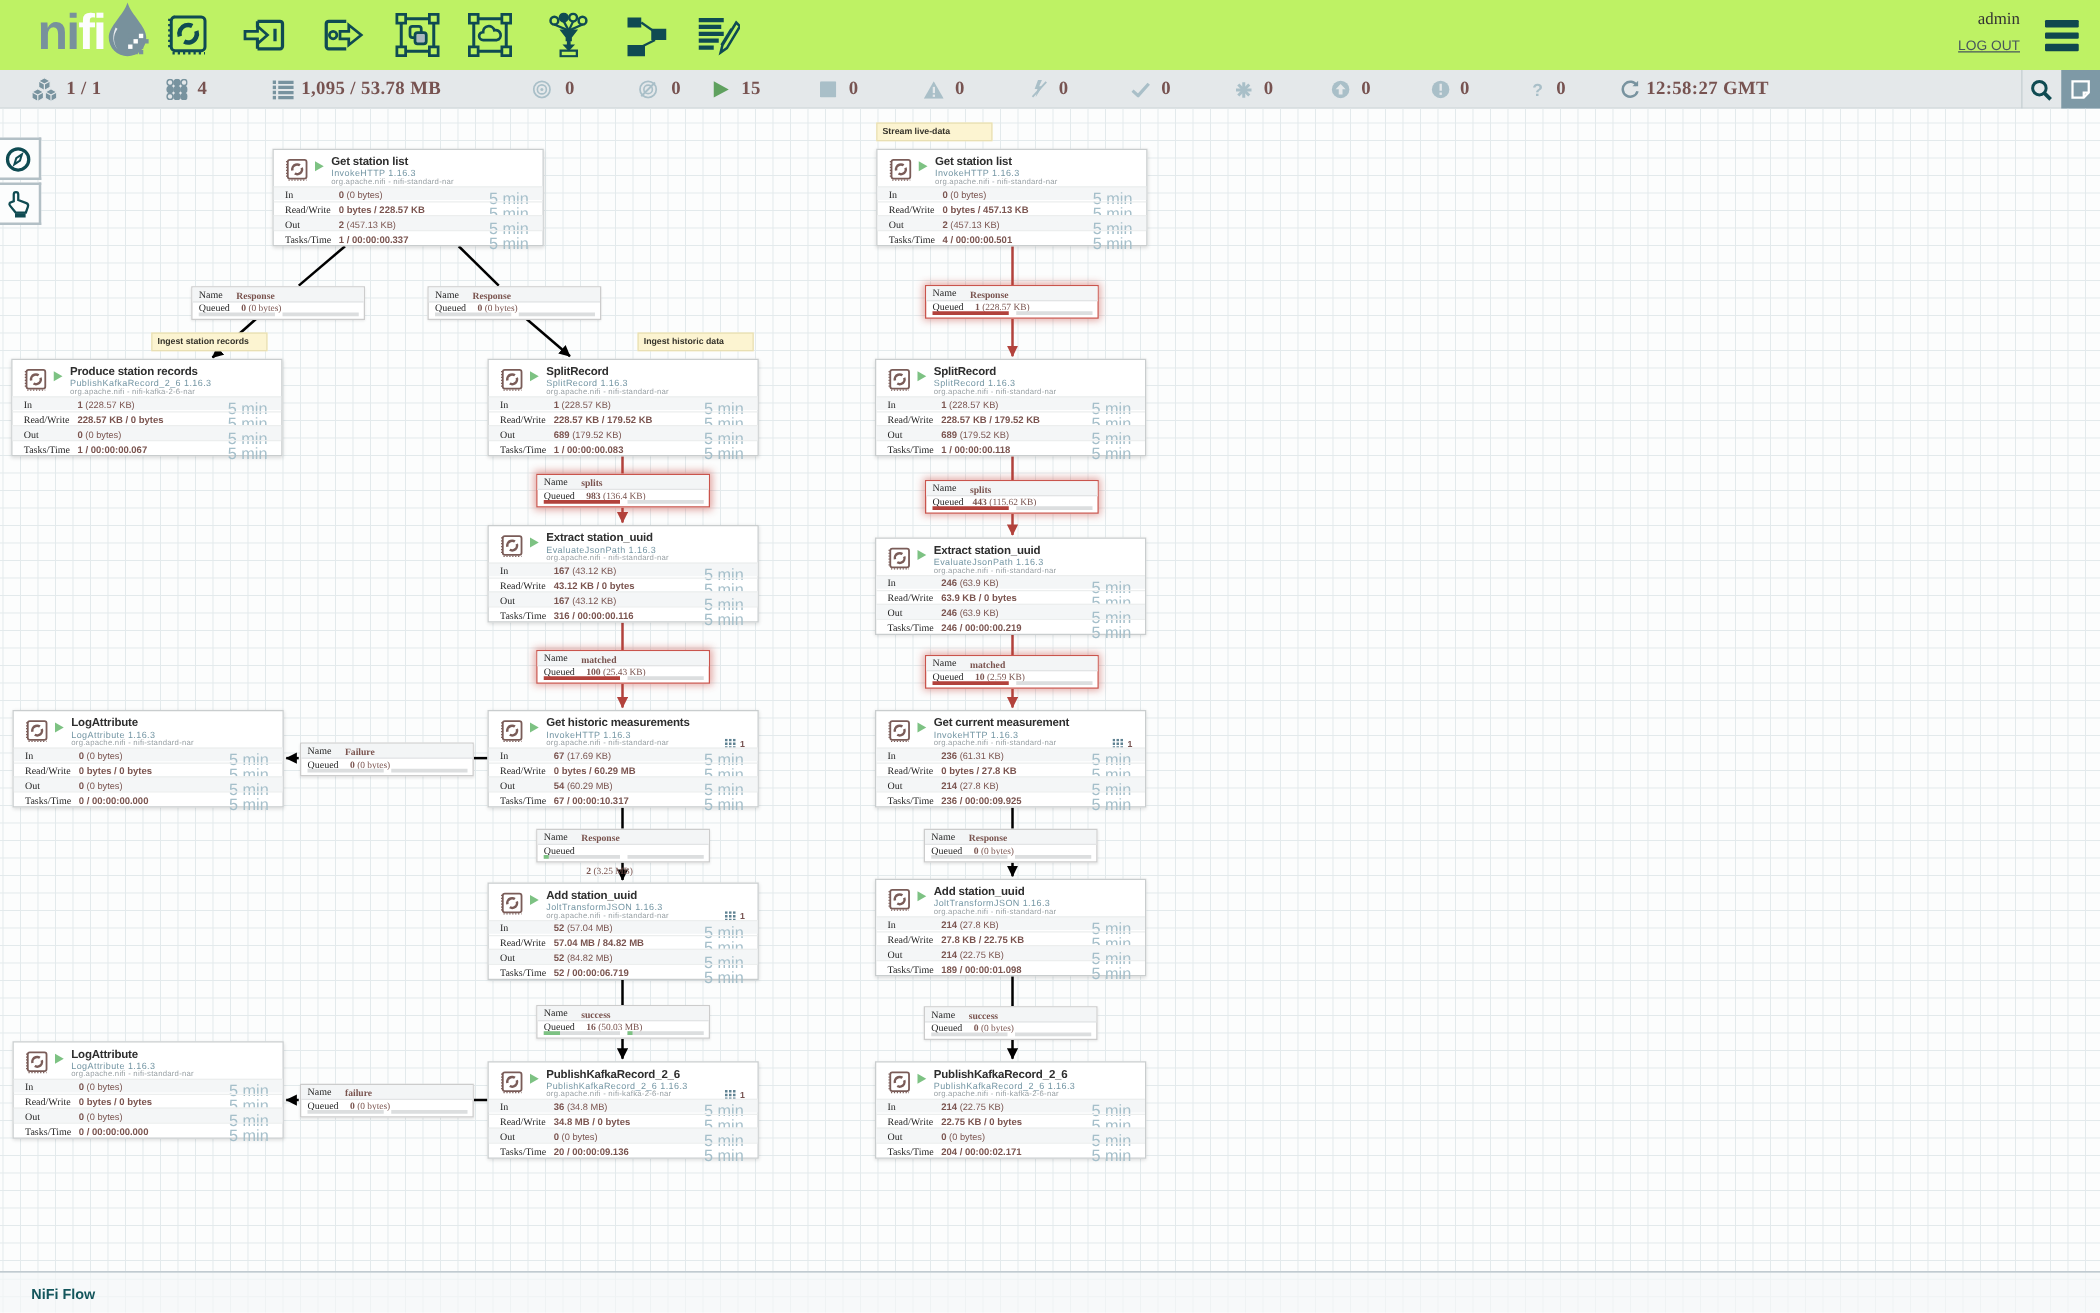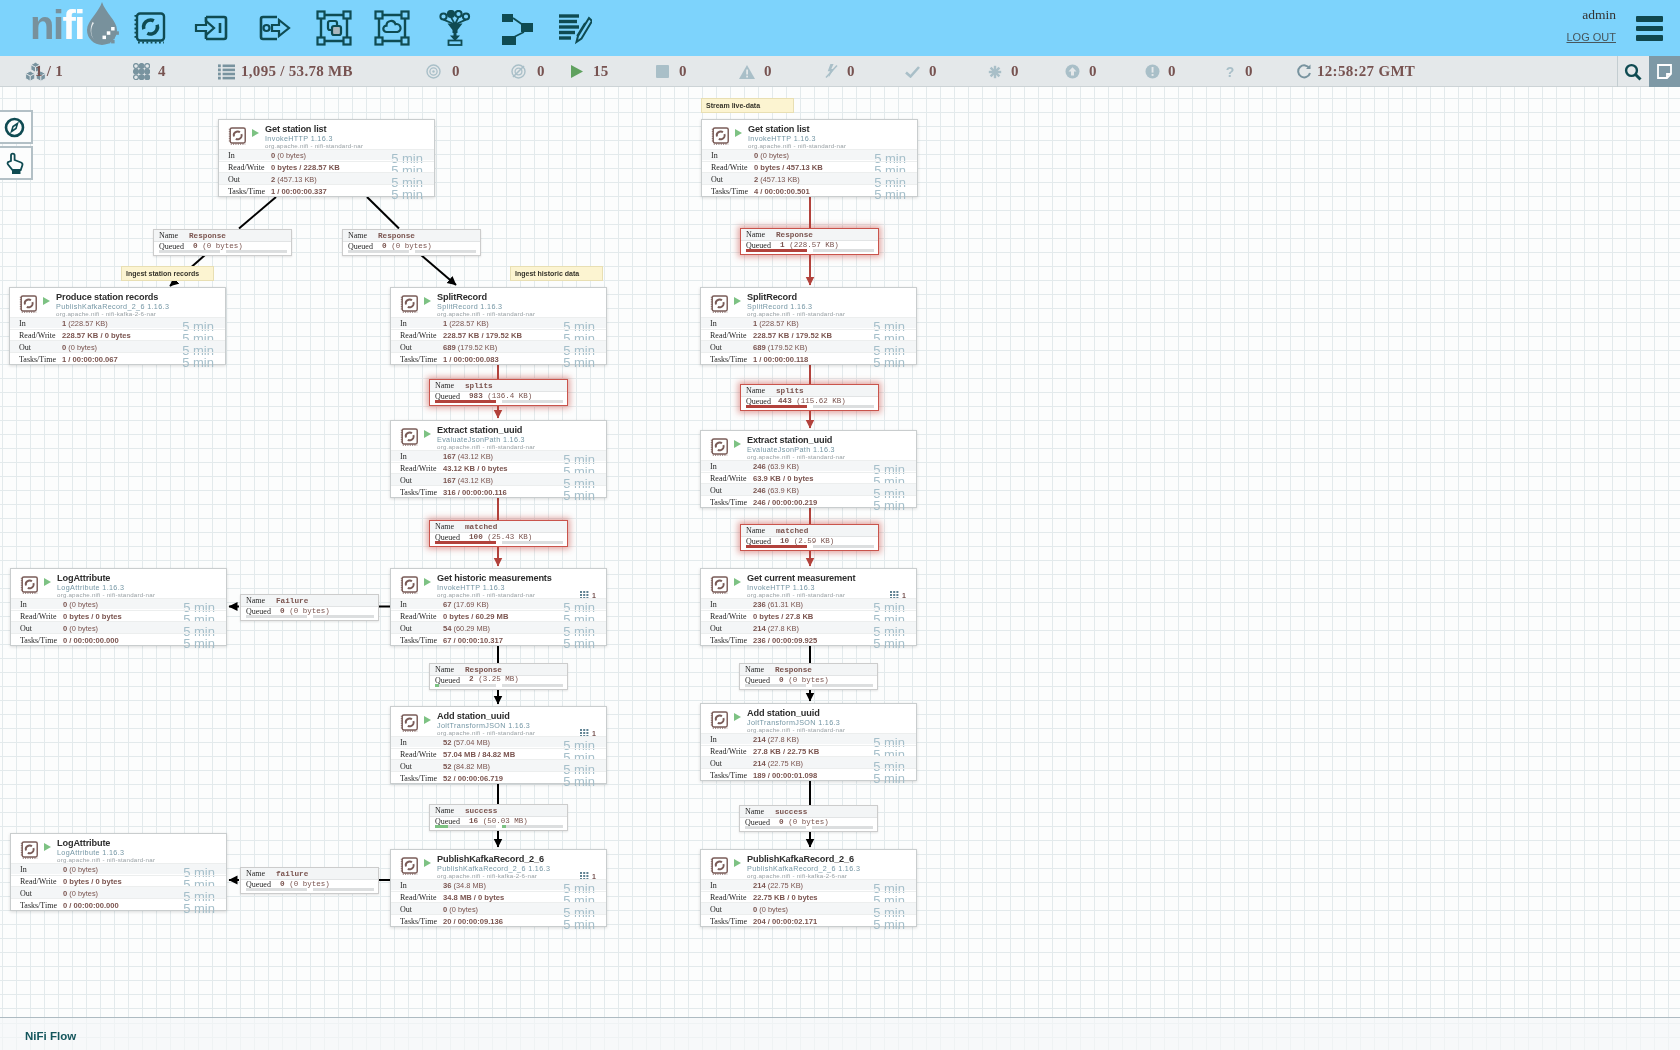--- a/index.html
+++ b/index.html
@@ -1,15 +1,15 @@
 <!DOCTYPE html>
 <html><head><meta charset="utf-8"><style>
 *{margin:0;padding:0;box-sizing:border-box}
 html,body{width:1680px;height:1050px;overflow:hidden;font-family:"Liberation Sans",sans-serif;background:#fbfcfc}
-#hdr{position:absolute;left:0;top:0;width:1680px;height:56px;background:#7dd3fc}
+#hdr{position:absolute;left:0;top:0;width:1680px;height:56px;background:#bef264}
 #hdr .hicon{position:absolute;top:10px}
 #sbar{position:absolute;left:0;top:56px;width:1680px;height:31px;background:#e4e8ea;border-bottom:1px solid #ccd3d6}
 .sit{position:absolute;top:0;height:31px;display:flex;align-items:center}
 .snum{font-family:"Liberation Serif",serif;font-weight:bold;font-size:15px;letter-spacing:0.3px;color:#775351}
 #canvas{position:absolute;left:0;top:87px;width:1680px;height:930px;background:#fcfdfd;
  background-image:linear-gradient(to right,#e3eaec 1px,transparent 1px),linear-gradient(to bottom,#e3eaec 1px,transparent 1px);
  background-size:14px 14px;background-position:2px 11px;}
 #footer{position:absolute;left:0;top:1017px;width:1680px;height:33px;background:#f7f9fa;border-top:1px solid #aebbc2;
  background-image:linear-gradient(to right,#eff3f4 1px,transparent 1px),linear-gradient(to bottom,#eff3f4 1px,transparent 1px);
  background-size:14px 14px;background-position:2px 5px;}
@@ -25,21 +25,21 @@
 .prow{position:absolute;left:0;width:215px;height:11.9px;border-top:1px solid #eceeee}
 .prow.odd{background:#f4f6f7}
 .pl{position:absolute;left:9px;top:1.3px;font-family:"Liberation Serif",serif;font-size:8px;color:#262626}
 .pv{position:absolute;left:52px;top:1.8px;font-size:7.4px;color:#7a544f;white-space:nowrap}
 .pv b{font-size:7.6px}
 .pm{position:absolute;right:11px;top:1.8px;font-size:13px;color:#a5bfca}
 .clabel{position:absolute;width:139px;height:27px;background:#fff;border:1px solid #ccc;box-shadow:0 1px 2px rgba(0,0,0,0.1)}
 .clabel.red{border:1px solid #c9544c;box-shadow:0 0 6px 2px rgba(195,60,50,0.45)}
 .lr1{position:absolute;left:0;top:0;width:137px;height:11.6px;background:#f3f5f6;border-bottom:1px solid #e2e4e5}
 .ll{position:absolute;left:5px;top:1.2px;font-family:"Liberation Serif",serif;font-size:8px;color:#262626}
-.lv{position:absolute;font-family:Liberation Mono, monospace;font-size:7.5px;color:#7a544f;white-space:nowrap}
+.lv{position:absolute;font-family:Liberation Serif, serif;font-size:7.5px;color:#7a544f;white-space:nowrap}
 .lv b{font-size:7.7px}
 .lr2 .ll{top:0.2px}
 .lr2{position:absolute;left:0;top:11.4px;width:137px;height:9.5px;line-height:9px}
 .bar{position:absolute;bottom:2.1px;height:2.8px;width:61px;background:#dcdedf}
 .bar i{display:block;height:100%}
 .b1{left:5px}.b2{left:72px}
 .ylab{position:absolute;height:15px;background:#fcf4d1;border:1px solid #e8dfb3;font-size:7px;font-weight:bold;color:#35332a;padding:3.4px 0 0 4px}
 .lbtn{position:absolute;width:33px;height:34px;background:#fcfdfd;border:2px solid #b3c0c6;border-left:none}
 </style></head><body>
 <div id="hdr">
@@ -136,21 +136,21 @@
     <div class="sit" style="left:25px">
       <svg width="21" height="20" viewBox="0 0 21 20" style="">
         <path d="M0 -5 L4.6 -2.4 V2.6 L0 5.2 L-4.6 2.6 V-2.4 Z" transform="translate(10.5,5.2)" fill="#78939f" stroke="#e4e8ea" stroke-width="1"></path>
         <path d="M-4.6 -2.4 L0 0 L4.6 -2.4 M0 0 V5.2" transform="translate(10.5,5.2)" fill="none" stroke="#e4e8ea" stroke-width="1"></path>
         <path d="M0 -5 L4.6 -2.4 V2.6 L0 5.2 L-4.6 2.6 V-2.4 Z" transform="translate(5.2,14)" fill="#78939f" stroke="#e4e8ea" stroke-width="1"></path>
         <path d="M-4.6 -2.4 L0 0 L4.6 -2.4 M0 0 V5.2" transform="translate(5.2,14)" fill="none" stroke="#e4e8ea" stroke-width="1"></path>
         <path d="M0 -5 L4.6 -2.4 V2.6 L0 5.2 L-4.6 2.6 V-2.4 Z" transform="translate(15.8,14)" fill="#78939f" stroke="#e4e8ea" stroke-width="1"></path>
         <path d="M-4.6 -2.4 L0 0 L4.6 -2.4 M0 0 V5.2" transform="translate(15.8,14)" fill="none" stroke="#e4e8ea" stroke-width="1"></path>
       </svg>
     </div>
-    <div class="sit snum" style="left:35px">1 / 1</div>
+    <div class="sit snum" style="left:53px">1 / 1</div>
     <div class="sit" style="left:133px">
       <svg width="17" height="17" viewBox="0 0 17 17" style="">
         <circle cx="3.0" cy="3.0" r="2.4" fill="none" stroke="#78939f" stroke-width="1.3"></circle>
         <circle cx="8.6" cy="3.0" r="2.4" fill="#78939f" stroke="#78939f" stroke-width="1.3"></circle>
         <circle cx="14.2" cy="3.0" r="2.4" fill="none" stroke="#78939f" stroke-width="1.3"></circle>
         <circle cx="3.0" cy="8.6" r="2.4" fill="#78939f" stroke="#78939f" stroke-width="1.3"></circle>
         <circle cx="8.6" cy="8.6" r="2.4" fill="#78939f" stroke="#78939f" stroke-width="1.3"></circle>
         <circle cx="14.2" cy="8.6" r="2.4" fill="#78939f" stroke="#78939f" stroke-width="1.3"></circle>
         <circle cx="3.0" cy="14.2" r="2.4" fill="none" stroke="#78939f" stroke-width="1.3"></circle>
         <circle cx="8.6" cy="14.2" r="2.4" fill="#78939f" stroke="#78939f" stroke-width="1.3"></circle>
@@ -908,21 +908,21 @@
       <div class="bar b1"></div>
       <div class="bar b2"></div>
     </div>
     <div class="clabel" style="left:429px;top:576px">
       <div class="lr1">
         <span class="ll">Name</span>
         <span class="lv" style="left:35px;top:1.8px"><b>Response</b></span>
       </div>
       <div class="lr2">
         <span class="ll">Queued</span>
-        <span class="lv" style="left:39px;top:0"><b>2</b> (3.25 MB)</span>
+        <span class="lv" style="left:39px;top:17px"><b>2</b> (3.25 MB)</span>
       </div>
       <div class="bar b1">
         <i style="width:6%;background:#7dc283"></i>
       </div>
       <div class="bar b2"></div>
     </div>
     <div class="clabel" style="left:429px;top:717px">
       <div class="lr1">
         <span class="ll">Name</span>
         <span class="lv" style="left:35px;top:1.8px"><b>success</b></span>

